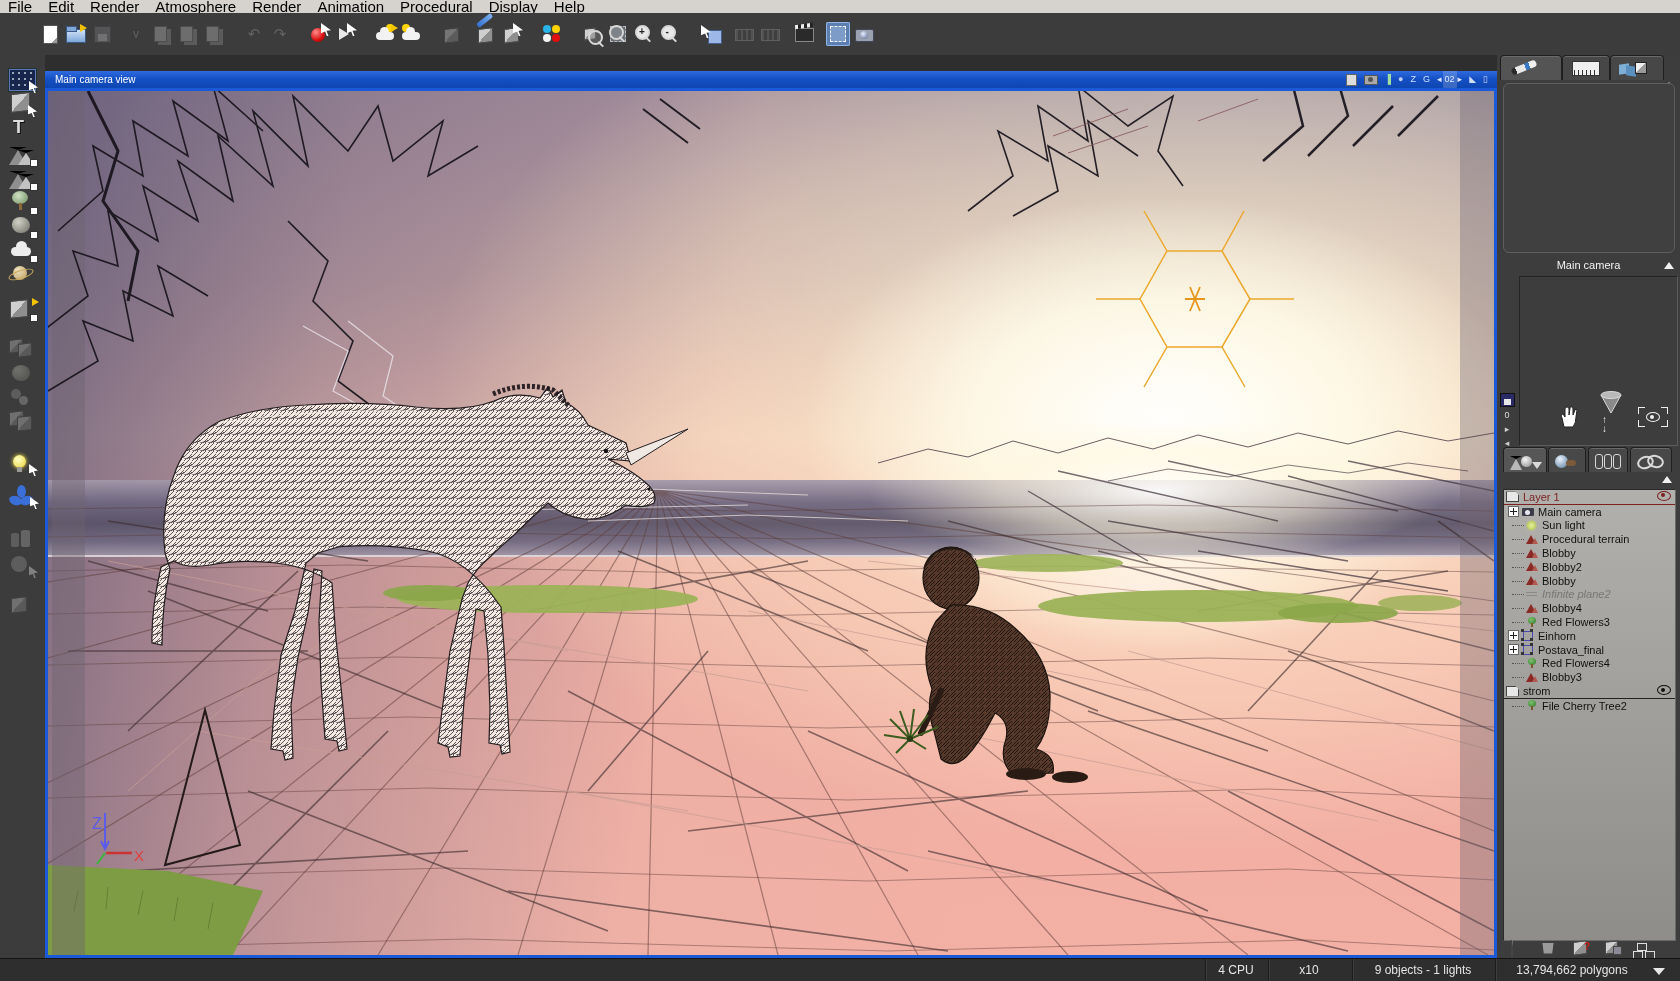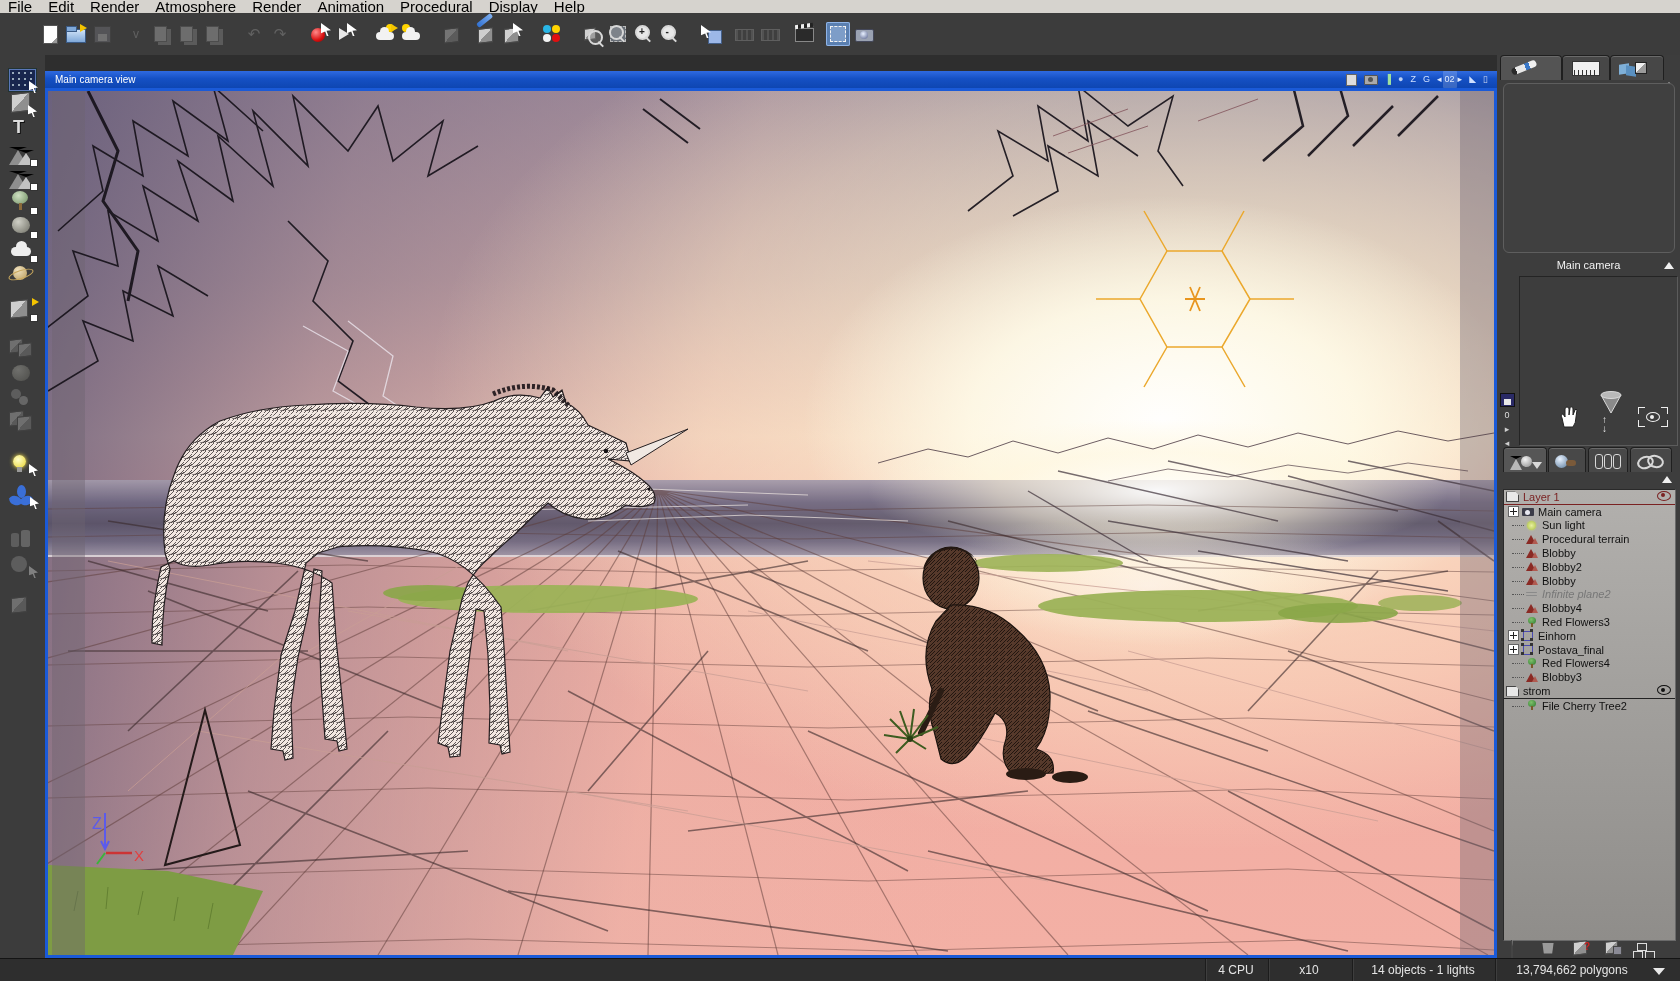--- a/index.html
+++ b/index.html
@@ -698,18 +698,18 @@
           <span class="cube" style="left:0;top:0;width:11px;height:11px"></span>
           <span style="position:absolute;right:-3px;bottom:-1px;width:7px;height:7px;background:#8a8a95;border:1px solid #444"></span>
         </span>
       <span class="pb hier"></span>
     </div>
   </div>
 
   <div id="statusbar">
     <div class="seg" style="left:1205px;width:60px">4 CPU</div>
     <div class="seg" style="left:1268px;width:80px">x10</div>
-    <div class="seg" style="left:1352px;width:140px">14 objects - 1 lights</div>
+    <div class="seg" style="left:1352px;width:140px">9 objects - 1 lights</div>
     <div class="seg" style="left:1495px;width:152px">13,794,662 polygons</div>
     <span class="caret" style="left:1653px;top:9px;position:absolute"></span>
   </div>
 
 </div>
 
 </body></html>

